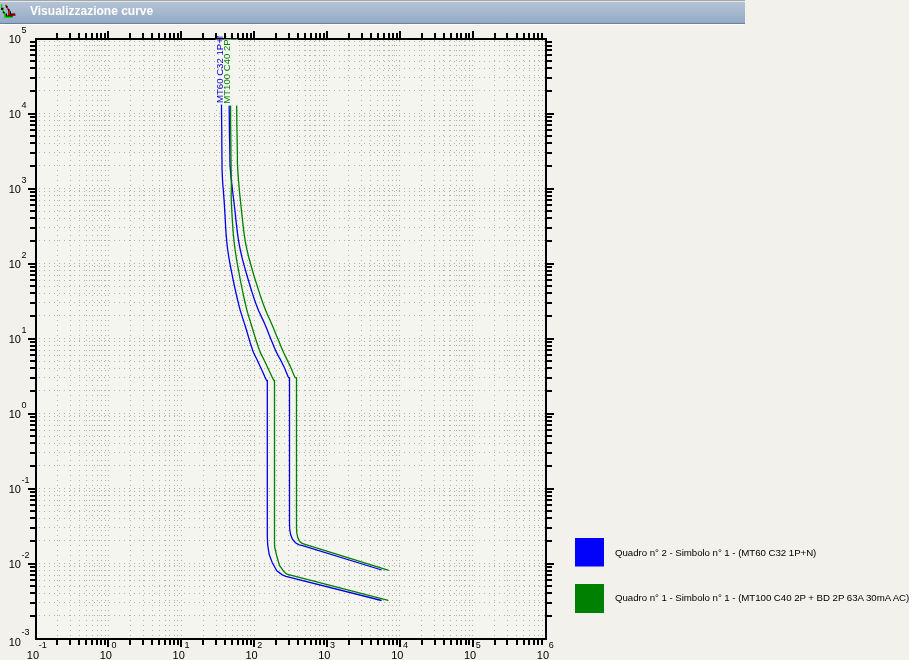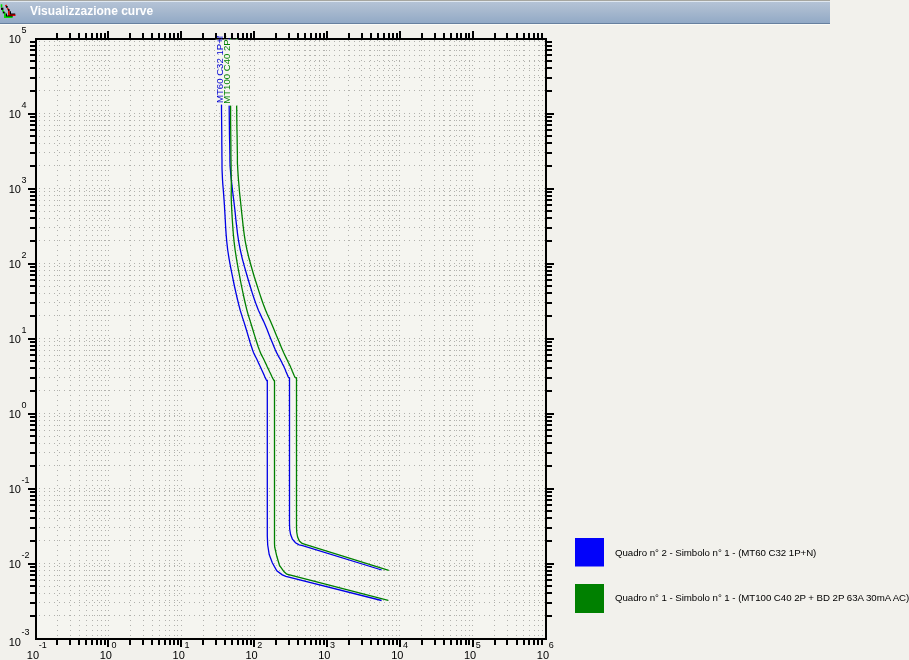--- a/index.html
+++ b/index.html
@@ -1,15 +1,15 @@
 <!DOCTYPE html>
 <html><head><meta charset="utf-8">
 <style>
 html,body{margin:0;padding:0;width:909px;height:660px;overflow:hidden;background:#f2f1ec;font-family:"Liberation Sans",sans-serif;}
-#titlebar{position:absolute;left:0;top:0;width:830px;height:23px;z-index:5;
+#titlebar{position:absolute;left:0;top:0;width:745px;height:23px;z-index:5;
 background:linear-gradient(#b6c4d7 0%,#a6b8ce 45%,#90a8c5 100%);
 border-top:1px solid #a6a6a0;box-shadow:inset 0 1px 0 #dfe7f0;}
 #titlebar .bot{position:absolute;left:0;bottom:0;width:100%;height:1px;background:#67809f;}
 #titlebar .wht{position:absolute;left:0;bottom:-1px;width:100%;height:1px;background:#fbfbf7;}
 #title{position:absolute;left:30px;top:3px;color:#fff;font-size:12px;font-weight:bold;}
 #icon{position:absolute;left:0px;top:0px;}
 svg text{font-family:"Liberation Sans",sans-serif;}
 </style></head>
 <body>
 <div id="titlebar">

